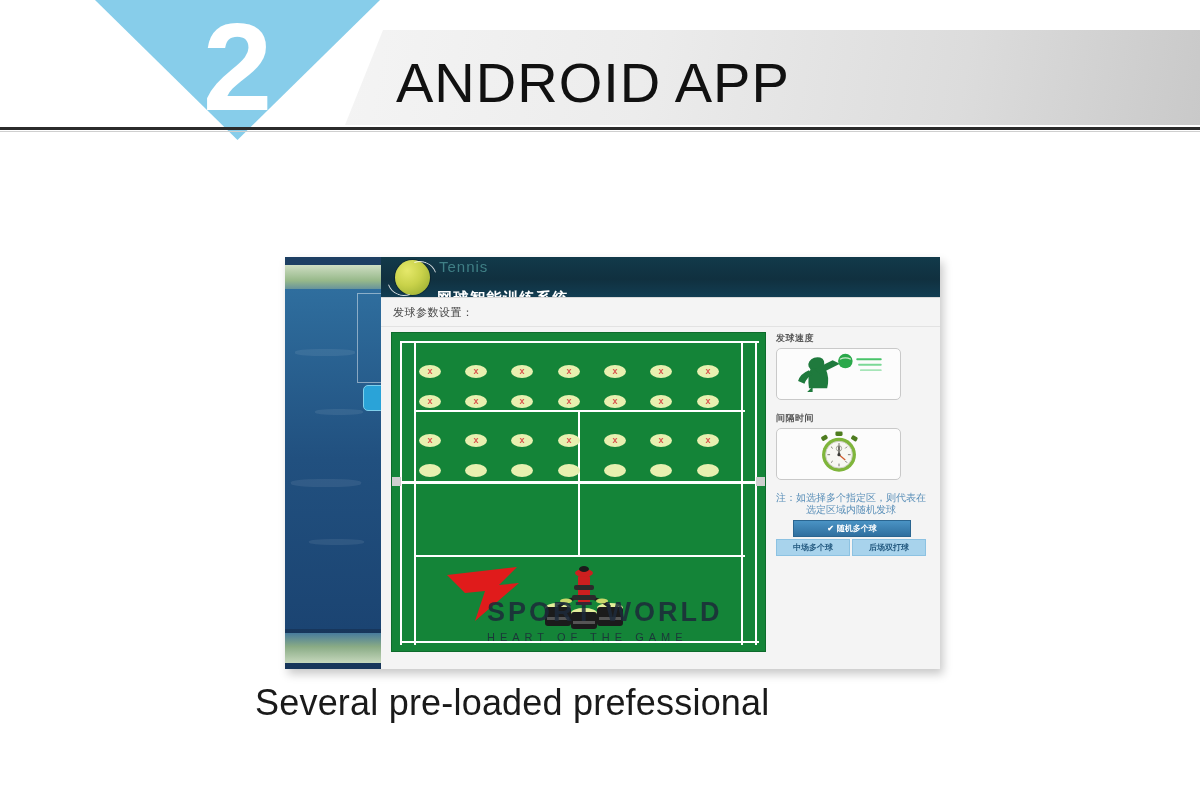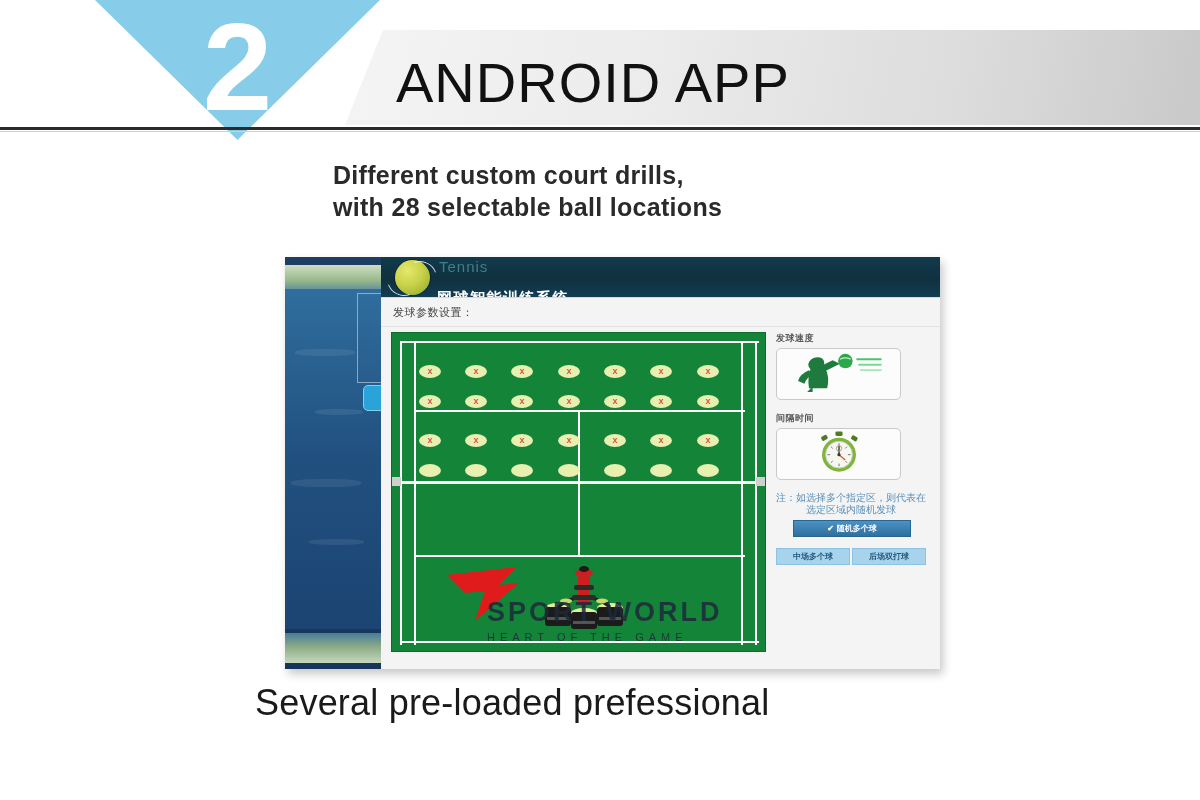--- a/index.html
+++ b/index.html
@@ -185,21 +185,21 @@
     width:150px;
     text-align:center;
   }
   .btn-primary{
     width:118px; height:17px; margin-left:17px;
     background:linear-gradient(180deg,#4a93c4,#2f6f9f);
     border:1px solid #2a6590;
     color:#fff; font-size:8px; font-weight:700;
     display:flex; align-items:center; justify-content:center; gap:3px;
   }
-  .btn-row{ display:flex; gap:2px; margin-top:11px; }
+  .btn-row{ display:flex; gap:2px; margin-top:2px; }
   .btn-sec{
     flex:1; height:17px; background:#a8d3ec; border:1px solid #8cc2e2;
     color:#245a80; font-size:8px; font-weight:700;
     display:flex; align-items:center; justify-content:center;
   }
 
   
   .foot-big {
     position:absolute; left:255px; top:685px; width:790px;
     font-size:36px; color:#1a1a1a; line-height:1.0; letter-spacing:.2px;
@@ -217,24 +217,20 @@
 
   <div class="header">
     <div class="hdr-band"></div>
     <div class="hdr-title">ANDROID APP</div>
     <div class="hdr-tri"></div>
     <div class="hdr-num">2</div>
     <div class="hdr-rule"></div>
     <div class="hdr-rule2"></div>
   </div>
 
-  <div class="subtitle">
-    <div>Different custom court drills,</div>
-    <div>with 28 selectable ball locations</div>
-  </div>
 
   <div class="shot-wrap">
     <div class="shot">
 
       <div class="desktop">
         <div class="wall-sand-top"></div>
         <div class="wall-water">
           <div class="wall-streak" style="left:10px;top:60px;width:60px;height:7px;"></div>
           <div class="wall-streak" style="left:30px;top:120px;width:48px;height:6px;"></div>
           <div class="wall-streak" style="left:6px;top:190px;width:70px;height:8px;"></div>

